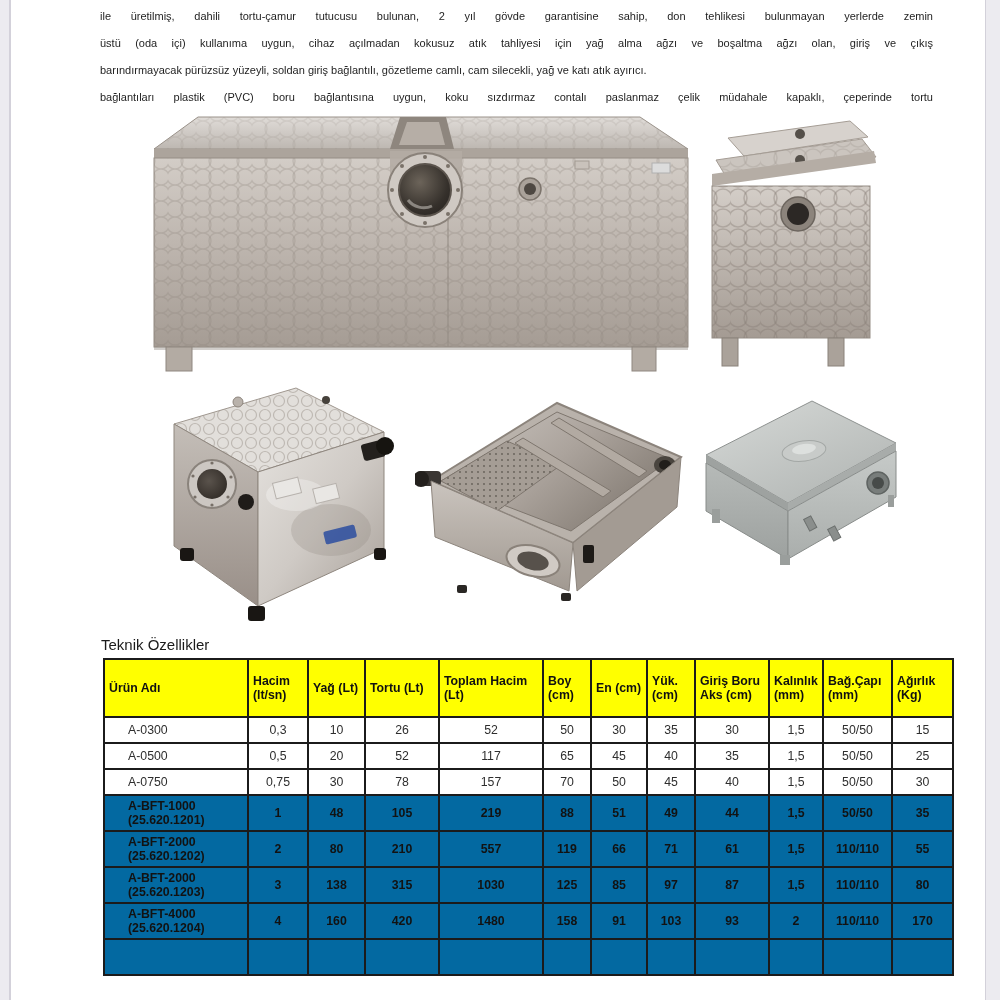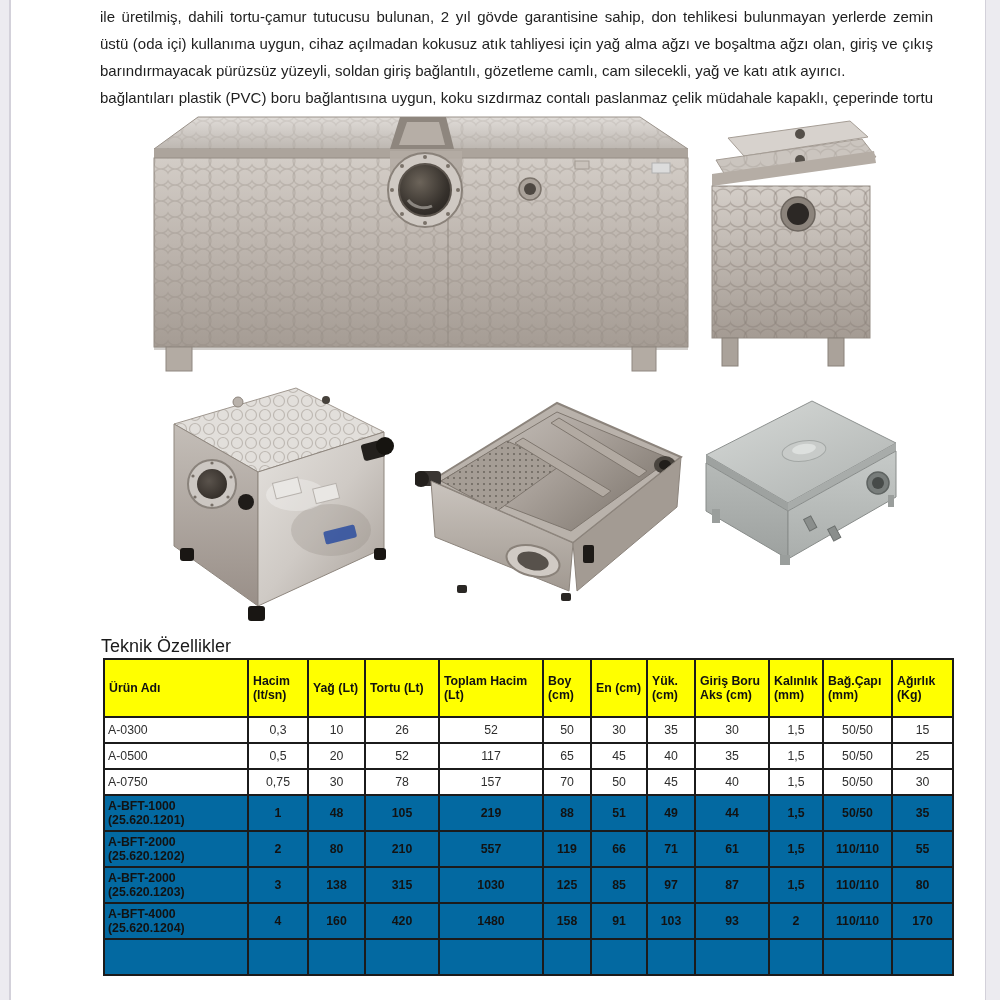--- a/index.html
+++ b/index.html
@@ -3,35 +3,35 @@
 <meta charset="utf-8">
 <style>
   html,body{margin:0;padding:0;background:#fff;}
   .page{position:relative;width:1000px;height:1000px;background:#fff;overflow:hidden;
         font-family:"Liberation Sans",sans-serif;}
   .edge-left{position:absolute;left:0;top:0;width:9px;height:1000px;background:#ecebf0;
         border-right:2px solid #d3d1da;}
   .edge-right{position:absolute;left:985px;top:0;width:15px;height:1000px;background:#ecebf0;
         border-left:1px solid #d3d1da;}
   .intro{position:absolute;left:100px;top:3px;width:833px;color:#1e1e1e;
-        font-size:15px;line-height:27px;}
+        font-size:11px;line-height:27px;}
   .intro .line{text-align:justify;text-align-last:justify;height:27px;overflow:hidden;}
   .intro .line.last{text-align-last:left;}
-  .section-title{position:absolute;left:101px;top:636px;font-size:18px;color:#1b1b1b;}
+  .section-title{position:absolute;left:101px;top:636px;font-size:15px;color:#1b1b1b;}
   .photo{position:absolute;}
   .photo svg{display:block;}
 
   table.spec{position:absolute;left:103px;top:658px;width:849px;border-collapse:collapse;
         table-layout:fixed;font-size:12.3px;color:#2e2e2e;}
   table.spec th,table.spec td{border:2px solid #1b1b1b;padding:1px 4px;vertical-align:middle;
         overflow:hidden;}
   table.spec th{background:#ffff00;color:#111;font-weight:bold;text-align:left;
         line-height:1.18;height:54px;}
   table.spec td{text-align:center;line-height:1.15;}
-  table.spec td.name{text-align:left;padding-left:3px;}
+  table.spec td.name{text-align:left;padding-left:23px;}
   tr.r-s{height:26px;}
   tr.r-d{height:36px;}
   tr.hl td{background:#0369a1;color:#121212;font-weight:bold;}
   .cd{display:block;}
 </style>
 </head>
 <body>
 
 <div class="page">
   <div class="edge-left"></div>

